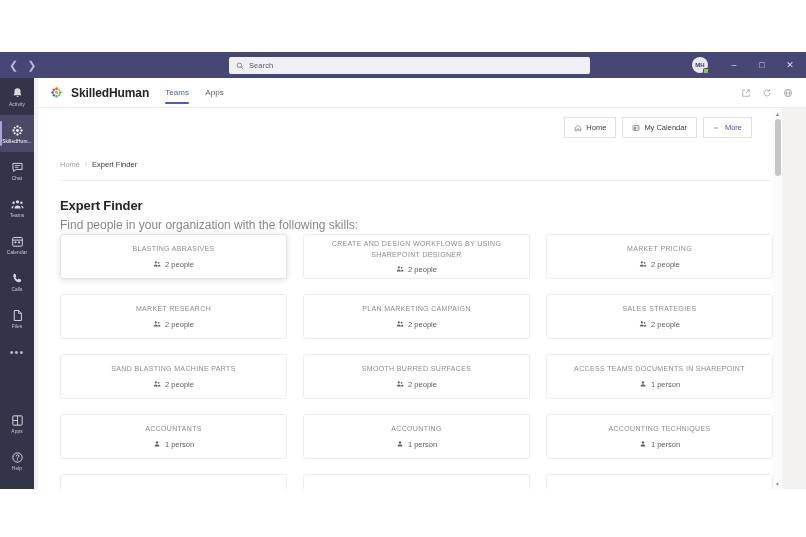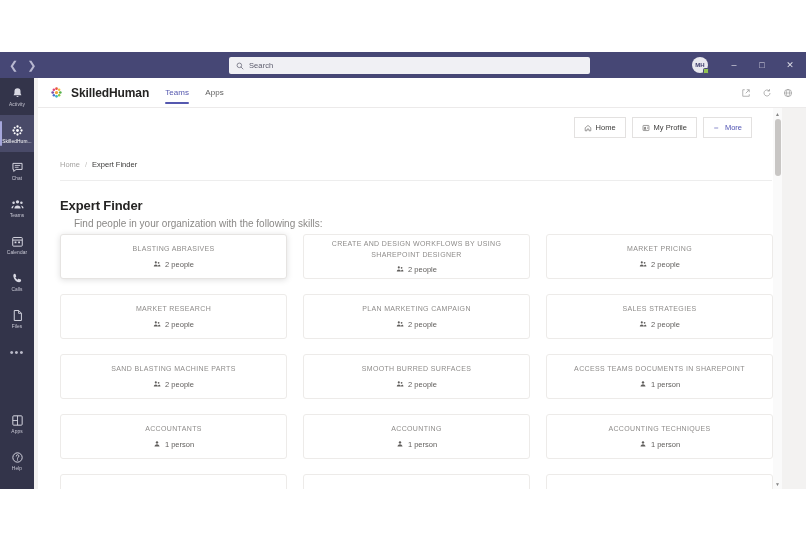--- a/index.html
+++ b/index.html
@@ -178,21 +178,21 @@
   }
 
   
   #page-title {
     position: absolute; left: 22px; top: 90px;
     font-size: 13px; font-weight: bold; color: #252423;
     letter-spacing: -.1px;
   }
   #page-sub {
     position: absolute; left: 22px; top: 110px;
-    font-size: 10px; color: #8a8886; margin-left: 14px;
+    font-size: 12px; color: #8a8886;
   }
 
   
   #card-grid {
     position: absolute; left: 22px; top: 126px;
     width: 716px;
     display: grid;
     grid-template-columns: repeat(3, 227px);
     gap: 15px 16px;
   }
@@ -413,21 +413,21 @@
       </div>
 
       <div class="action-btn">
         <svg class="btn-icon" viewBox="0 0 20 20">
           <rect x="2.6" y="3.6" width="14.8" height="12.8" rx="1.4" fill="none" stroke="#605e5c" stroke-width="1.5"></rect>
           <circle cx="7.6" cy="8.6" r="2" fill="#605e5c"></circle>
           <path d="M4.4 14c0-1.9 1.4-3.1 3.2-3.1S10.8 12.1 10.8 14z" fill="#605e5c"></path>
           <line x1="12.6" y1="8" x2="15.6" y2="8" stroke="#605e5c" stroke-width="1.3"></line>
           <line x1="12.6" y1="11" x2="15.6" y2="11" stroke="#605e5c" stroke-width="1.3"></line>
         </svg>
-        <span>My Profile</span>
+        <span>My Calendar</span>
       </div>
 
       <div class="action-btn more">
         <svg class="btn-icon" viewBox="0 0 20 20">
           <line x1="4" y1="10" x2="12" y2="10" stroke="#4f52b2" stroke-width="1.6" stroke-linecap="round"></line>
         </svg>
         <span>More</span>
       </div>
     </div>
 

